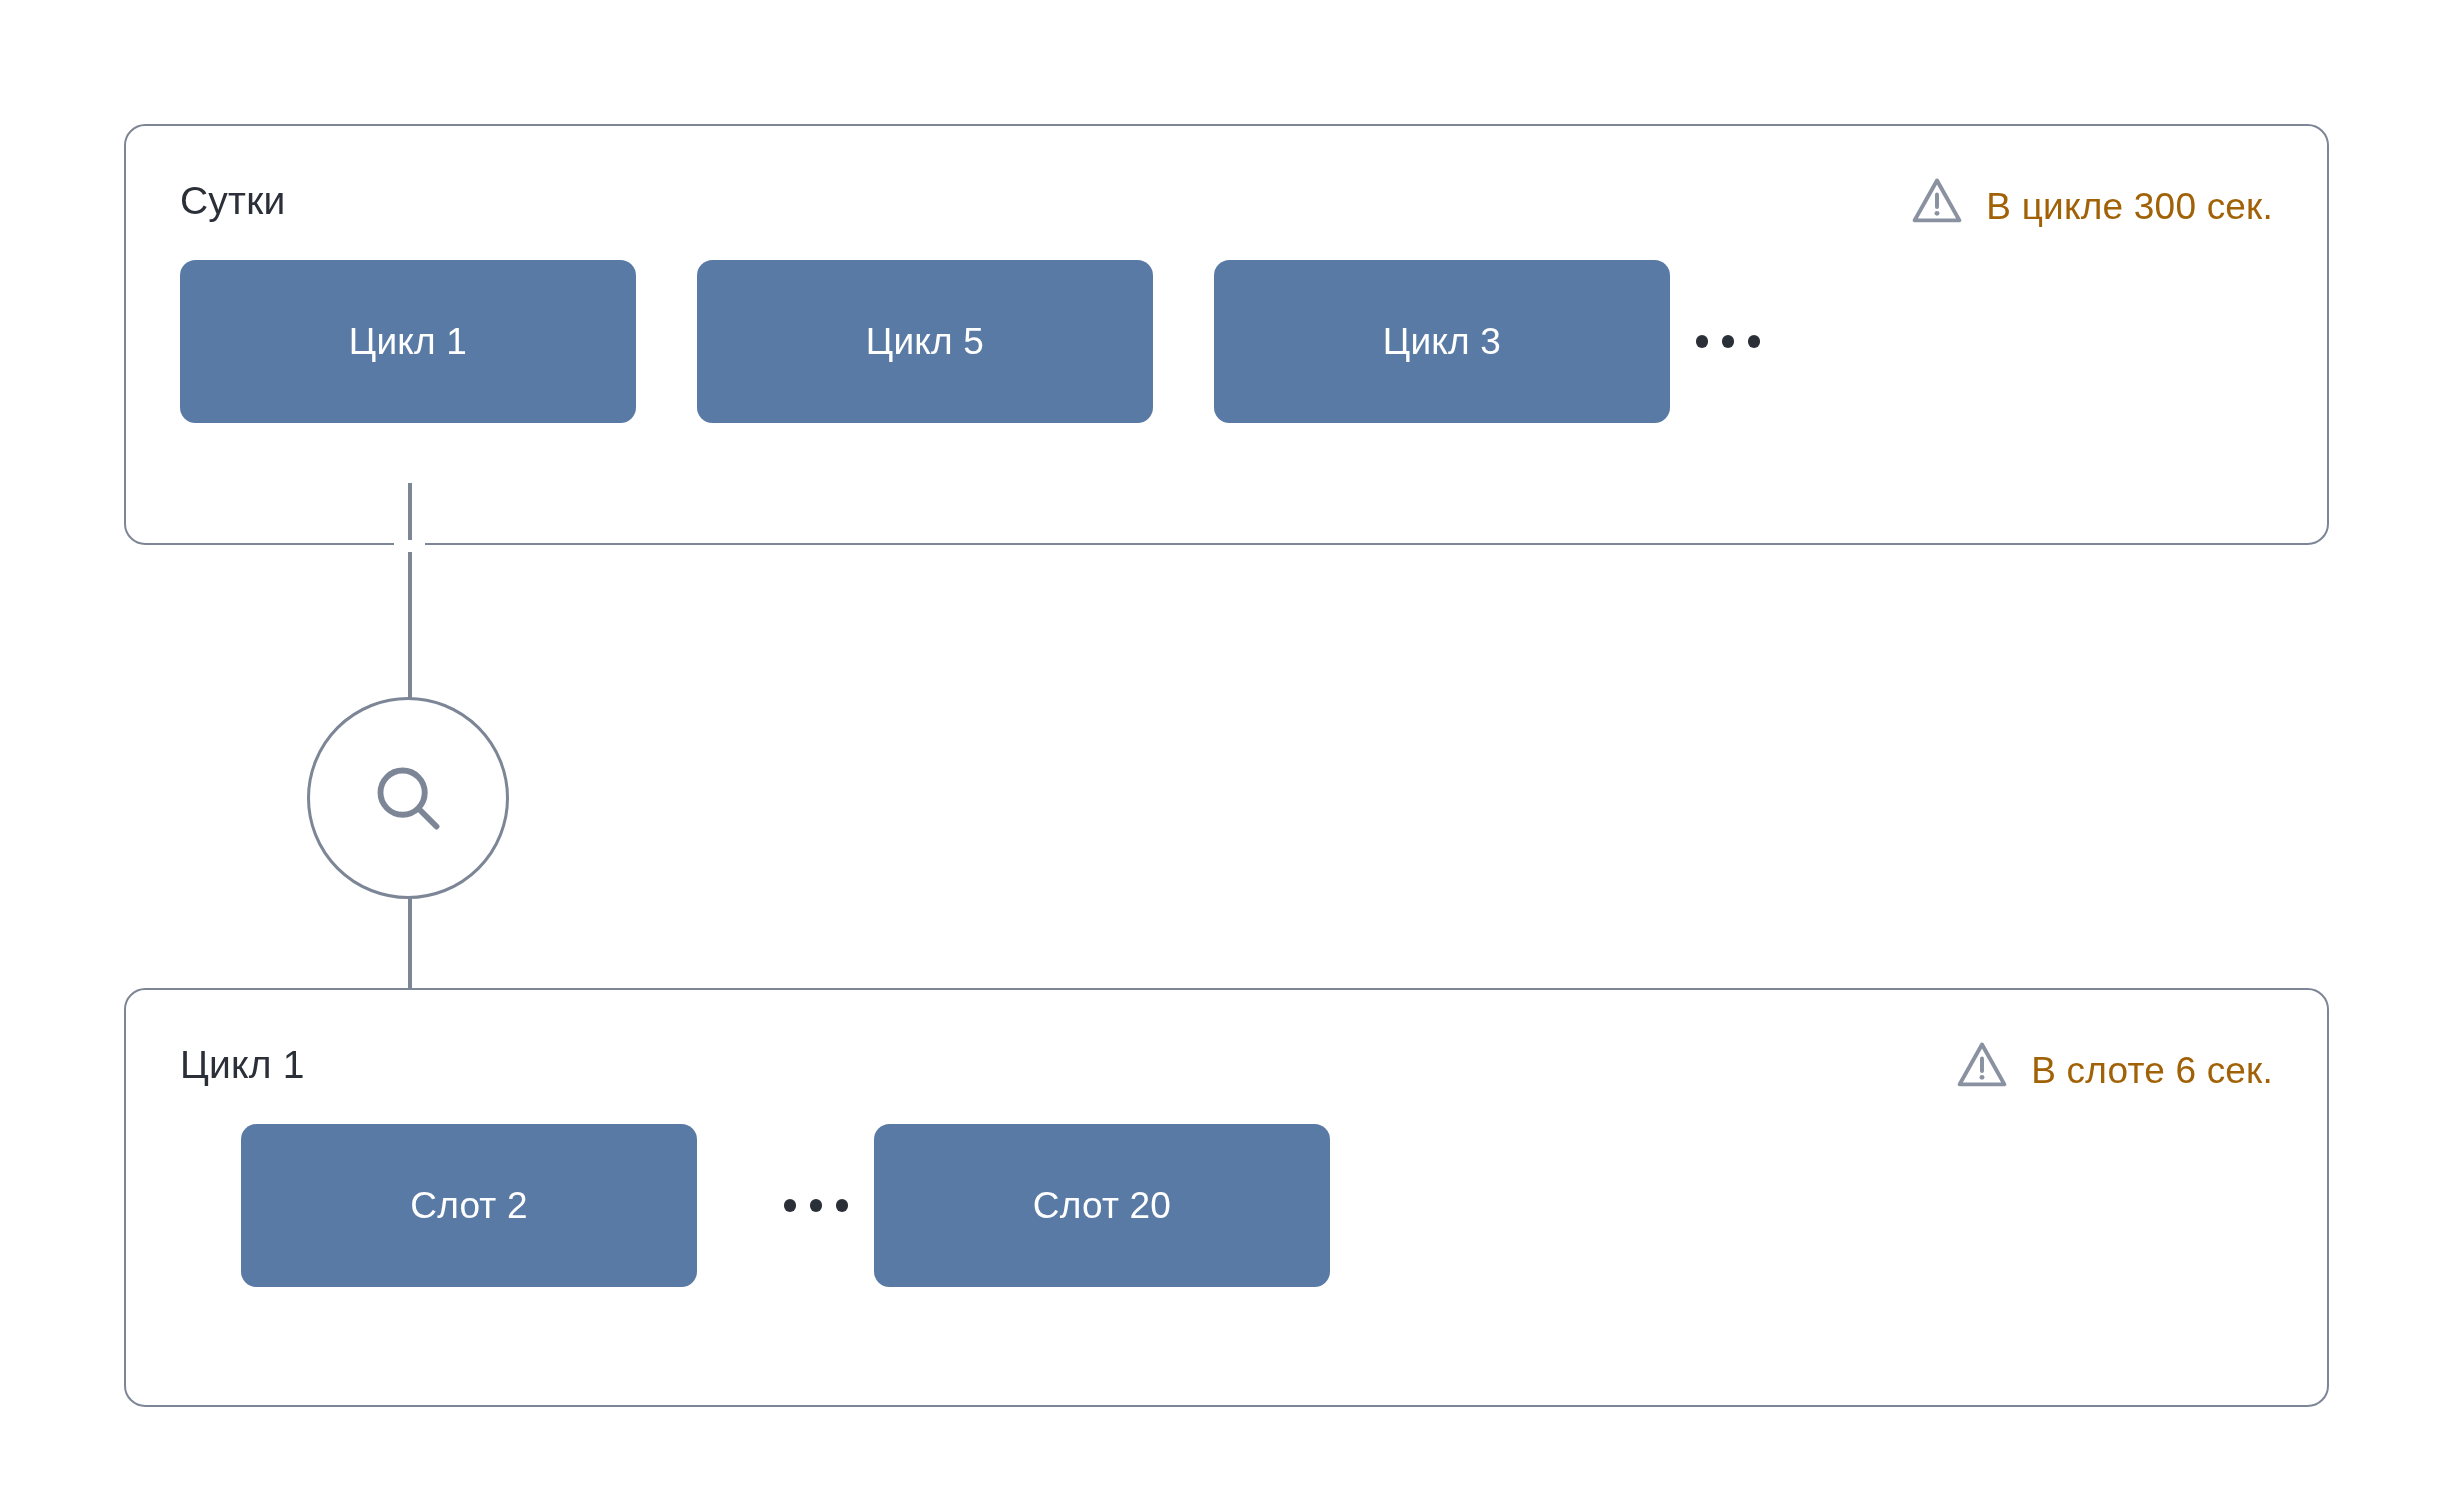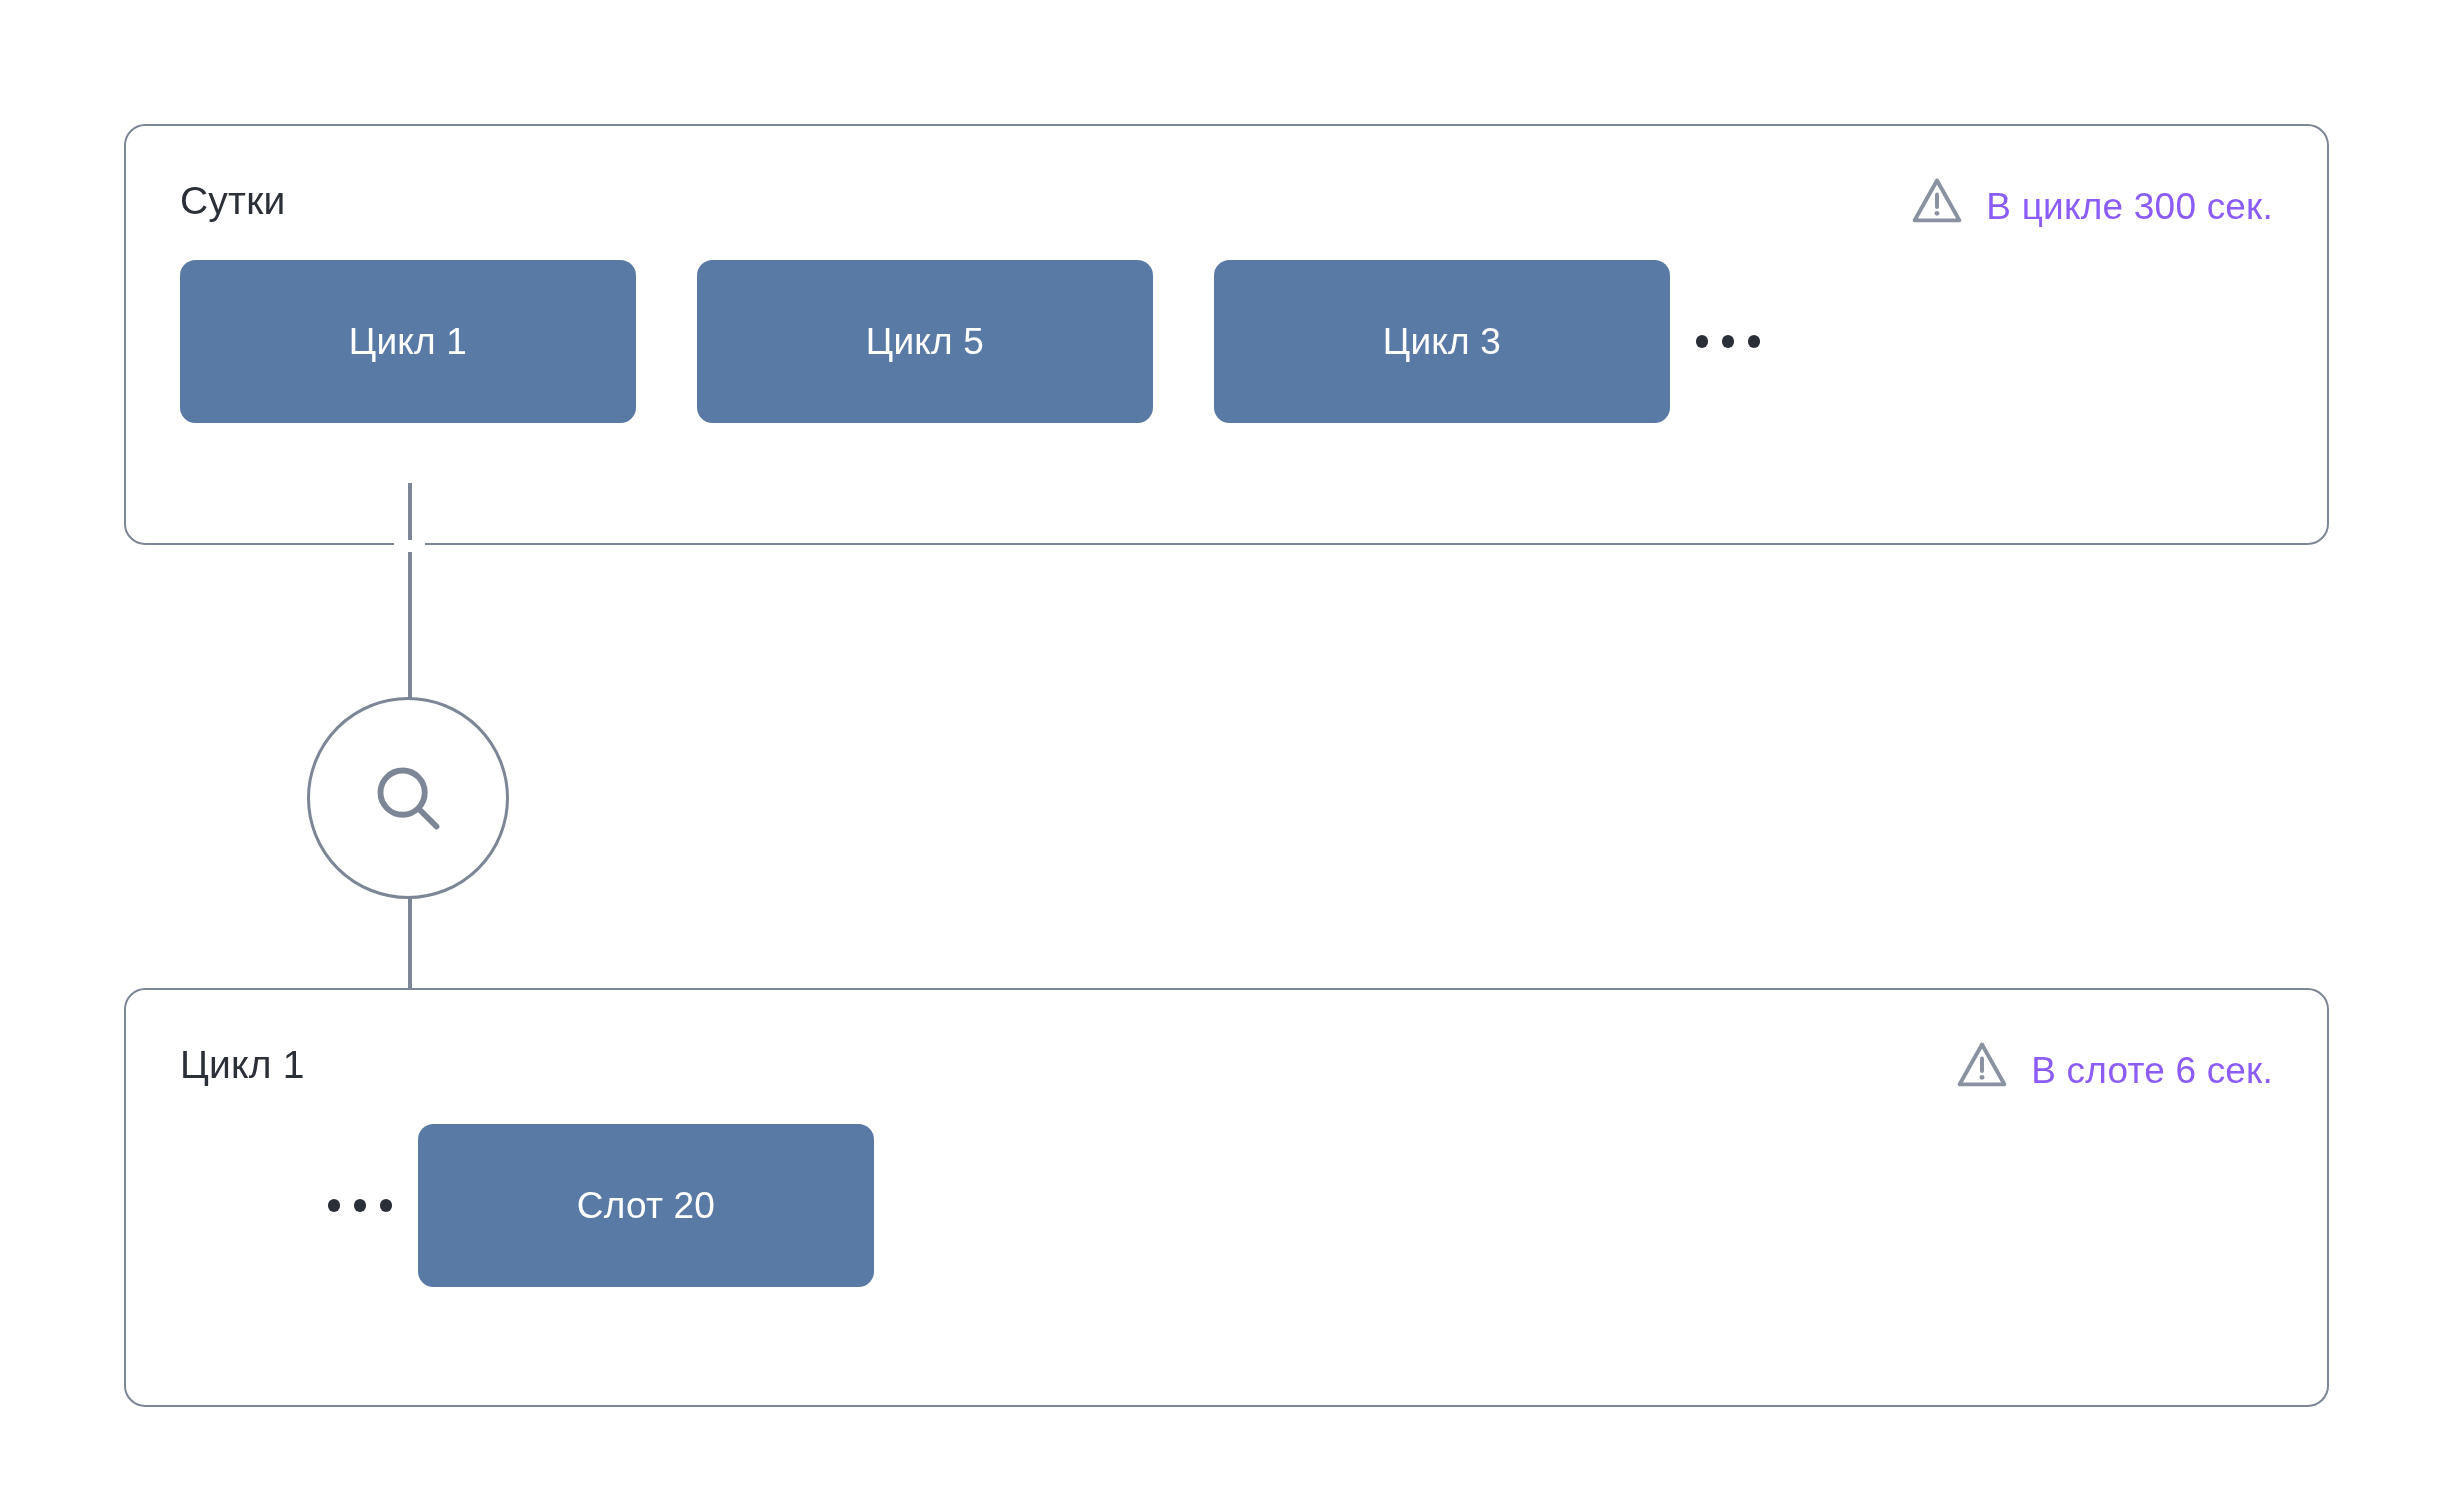--- a/index.html
+++ b/index.html
@@ -61,21 +61,21 @@
     white-space: nowrap;
   }
   .panel-note {
     display: flex;
     align-items: center;
     gap: 21.3px;
     white-space: nowrap;
   }
   .panel-note .note-text {
     font-size: 37px;
-    color: #8b5cf6;
+    color: #a16207;
     letter-spacing: 0.2px;
     margin-top: 12px;
   }
   .warn-icon {
     display: block;
     width: 56px;
     height: 56px;
     flex: 0 0 auto;
   }
 
@@ -216,20 +216,21 @@
           <path d="M12 3.2 L21.6 20.3 H2.4 Z" stroke="#8a92a1" stroke-width="1.7" stroke-linejoin="round" fill="none"></path>
           <line x1="12" y1="9.2" x2="12" y2="14.6" stroke="#8a92a1" stroke-width="1.7" stroke-linecap="round"></line>
           <circle cx="12" cy="17.3" r="1.05" fill="#8a92a1"></circle>
         </svg>
         <div class="note-text">В слоте 6 сек.</div>
       </div>
     </div>
 
     <div class="row">
       <div class="gap-sm"></div>
+      <div class="box">Слот 2</div>
       <div class="gap-sm"></div>
       <div class="ellipsis">
         <span></span>
           <span></span>
           <span></span>
       </div>
       <div class="box">Слот 20</div>
     </div>
   </div>
 

